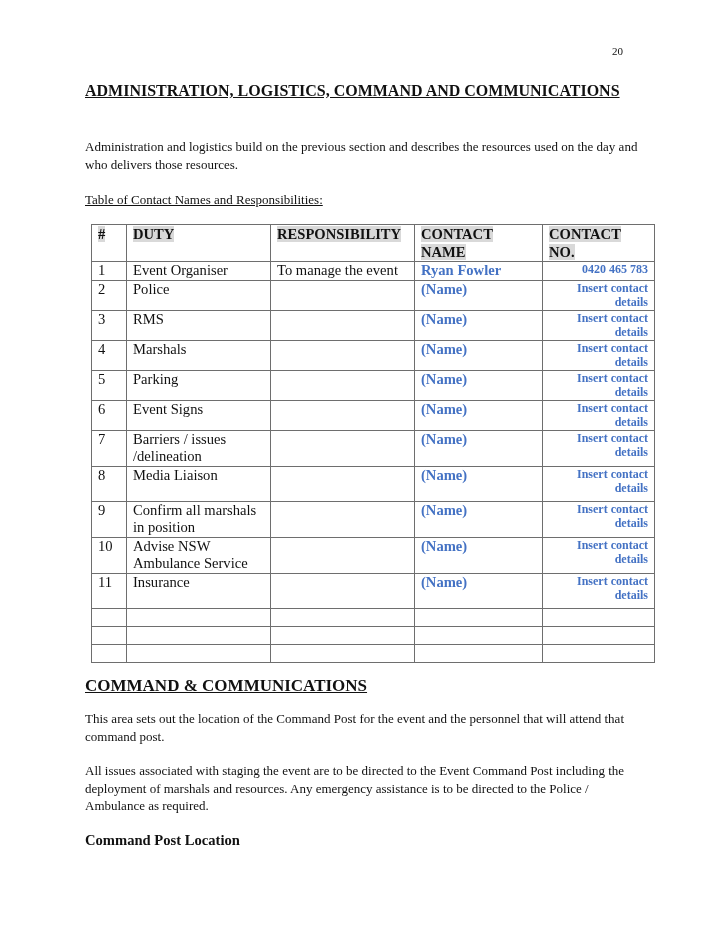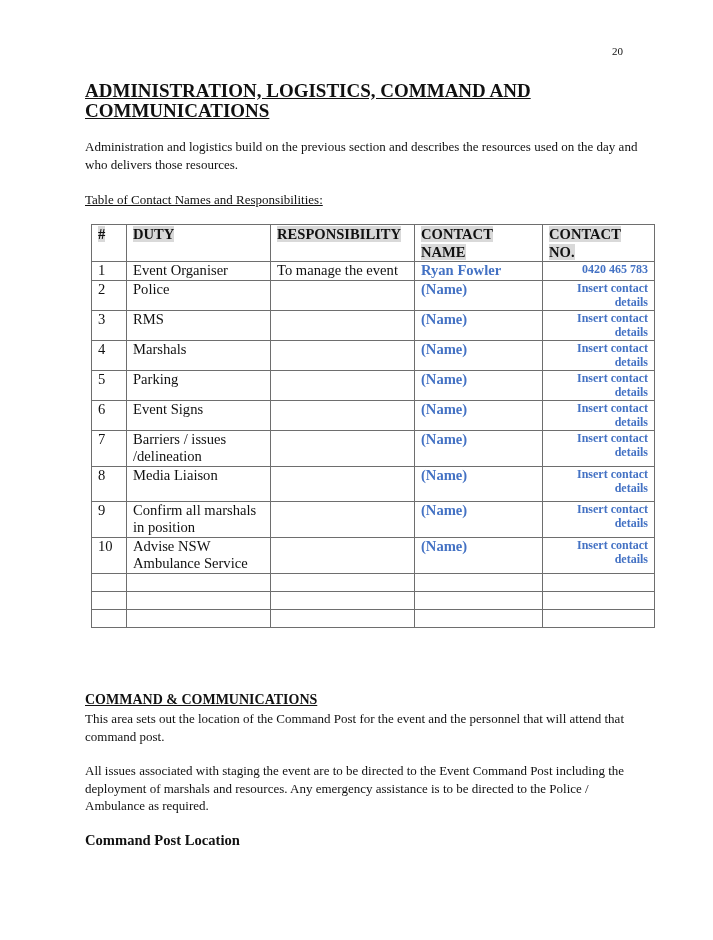--- a/index.html
+++ b/index.html
@@ -1,22 +1,22 @@
 <!DOCTYPE html>
 <html><head>
 <meta charset="utf-8">
 <style>
   html, body { margin: 0; padding: 0; background: #ffffff; }
   body { width: 713px; height: 940px; position: relative; overflow: hidden;
          font-family: "Liberation Serif", serif; color: #111; }
   .page-num { position: absolute; left: 612px; top: 17px; font-size: 11px; margin-top: 28px; }
-  .h1 { position: absolute; left: 85px; top: 81px; width: 560px; font-size: 19px; font-weight: bold;
+  .h1 { position: absolute; left: 85px; top: 81px; width: 560px; font-size: 16px; font-weight: bold;
         text-decoration: underline; line-height: 20px; }
   .p { position: absolute; left: 85px; width: 560px; font-size: 13px; line-height: 17.5px; }
-  .h2 { position: absolute; left: 85px; font-size: 14px; font-weight: bold; text-decoration: underline; margin-top: 16px; }
+  .h2 { position: absolute; left: 85px; font-size: 17px; font-weight: bold; text-decoration: underline; }
   .h3 { position: absolute; left: 85px; font-size: 14.6px; font-weight: bold; }
   table { position: absolute; left: 91px; top: 224px; border-collapse: collapse; font-size: 14.6px; }
   td, th { border: 1.3px solid #6e6e6e; vertical-align: top; padding: 0 6px; text-align: left; line-height: 17.5px; }
   th { font-weight: bold; font-size: 14.6px; }
   th span { background: #d9d9d9; }
   th { height: 35px; padding-top: 1px; }
   .c0 { width: 22px; } .c1 { width: 131px; } .c2 { width: 131px; } .c3 { width: 115px; } .c4 { width: 99px; }
   .blue { color: #4472c4; font-weight: bold; }
   .no { font-size: 12px; line-height: 14.5px; color: #4472c4; font-weight: bold; text-align: right; }
   tr.r1 td { height: 17px; }
@@ -106,20 +106,27 @@
         <td class="blue">(Name)</td>
         <td class="no">Insert contact details</td>
       </tr>
       <tr class="rl">
         <td>10</td>
         <td>Advise NSW Ambulance Service</td>
         <td></td>
         <td class="blue">(Name)</td>
         <td class="no">Insert contact details</td>
       </tr>
+      <tr class="rl">
+        <td>11</td>
+        <td>Insurance</td>
+        <td></td>
+        <td class="blue">(Name)</td>
+        <td class="no">Insert contact details</td>
+      </tr>
       <tr class="re">
         <td></td>
         <td></td>
         <td></td>
         <td></td>
         <td></td>
       </tr>
       <tr class="re">
         <td></td>
         <td></td>

